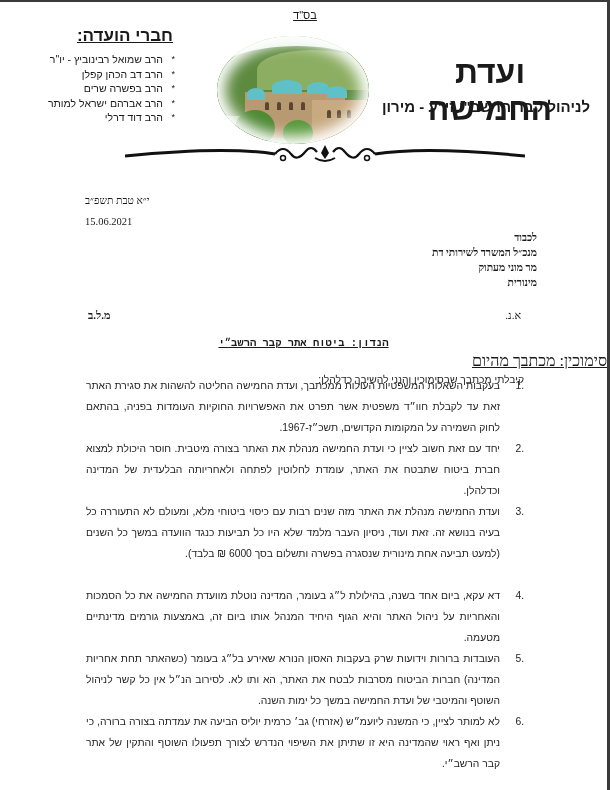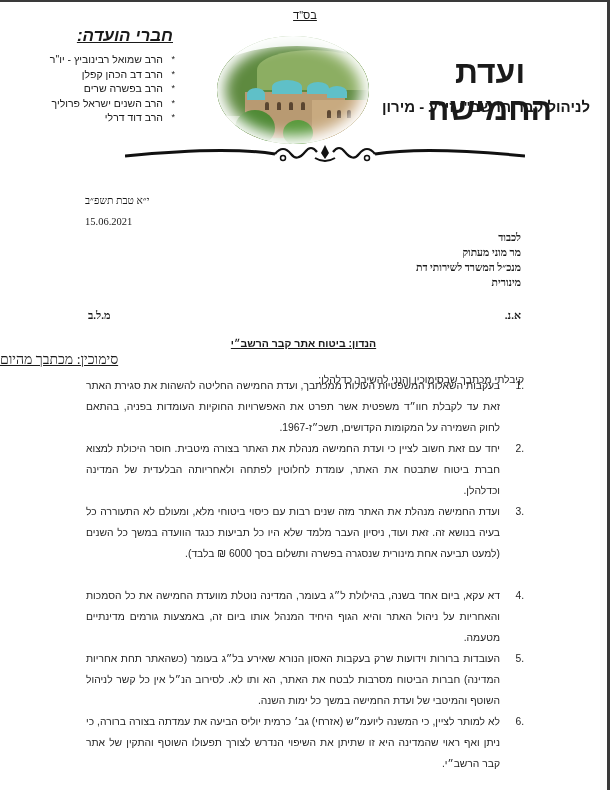--- a/index.html
+++ b/index.html
@@ -31,21 +31,21 @@
       text-align: center; font-size: 11px; text-decoration: underline;
       direction: rtl; font-family: "Liberation Sans", sans-serif;
     }
     
     .members {
       position: absolute; left: 40px; top: 24px; width: 135px;
       direction: rtl; text-align: right;
       font-family: "Liberation Sans", sans-serif;
     }
     .members-title {
-      font-size: 17px; font-weight: bold; font-style: italic;
+      font-size: 17px; font-weight: bold; 
       text-decoration: underline; margin-bottom: 6px;
       padding-right: 2px;
     }
     .members ul { list-style: none; }
     .members li {
       font-size: 10.5px; line-height: 14.5px; white-space: nowrap;
       position: relative; padding-right: 12px;
     }
     .members li .bullet {
       position: absolute; right: 0; top: 0; font-size: 9px;
@@ -117,41 +117,41 @@
     .date-heb {
       position: absolute; left: 85px; top: 193px;
       direction: rtl; font-size: 10.5px; font-family: "Liberation Serif", serif;
     }
     .date-greg {
       position: absolute; left: 85px; top: 214px;
       font-size: 10.5px; font-family: "Liberation Serif", serif;
     }
     
     .recipient {
-      position: absolute; right: 86px; top: 228px; width: 200px;
+      position: absolute; right: 70px; top: 228px; width: 200px;
       direction: rtl; text-align: right;
       font-size: 10.5px; font-weight: bold; line-height: 15px;
       font-family: "Liberation Serif", serif;
     }
     .salutation-an {
       position: absolute; right: 86px; top: 307px; direction: rtl;
-      font-size: 11px; font-weight: bold; font-family: "Liberation Serif", serif;
+      font-size: 11px; font-weight: normal; font-family: "Liberation Serif", serif;
     }
     .salutation-mlb {
       position: absolute; left: 88px; top: 307px; direction: rtl;
       font-size: 11px; font-weight: bold; font-family: "Liberation Serif", serif;
     }
     .subject {
       position: absolute; left: 0; top: 335px; width: 607px; text-align: center;
       direction: rtl; font-size: 10.5px; font-weight: bold; text-decoration: underline;
-      font-family: Liberation Sans, sans-serif;
+      font-family: Liberation Mono, monospace;
     }
     .reference {
-      position: absolute; left: 0; top: 350px; width: 607px; text-align: left;
-      direction: rtl; font-size: 14px; text-decoration: underline;
+      position: absolute; left: 0; top: 350px; width: 607px; text-align: right;
+      direction: rtl; font-size: 16px; text-decoration: underline;
       font-family: "Liberation Serif", serif;
     }
     
     .body-text {
       position: absolute; left: 86px; top: 352px; width: 438px;
       direction: rtl; text-align: right;
       font-family: "Liberation Sans", sans-serif;
       font-size: 10.3px; color: #1f1f1f;
     }
     .intro {
@@ -184,21 +184,21 @@
 <div class="page">
 
   <div class="bsd">בס"ד</div>
 
   <div class="members">
     <div class="members-title">חברי הועדה:</div>
     <ul>
       <li><span class="bullet">*</span><span>הרב שמואל רבינוביץ - יו"ר</span></li>
       <li><span class="bullet">*</span><span>הרב דב הכהן קפלן</span></li>
       <li><span class="bullet">*</span><span>הרב בפשרה שרים</span></li>
-      <li><span class="bullet">*</span><span>הרב השנים ישראל פרוליך</span></li>
+      <li><span class="bullet">*</span><span>הרב אברהם ישראל למותר</span></li>
       <li><span class="bullet">*</span><span>הרב דוד דרלי</span></li>
     </ul>
   </div>
 
   <div class="photo" aria-label="meron-tomb-photo">
     <div class="sky"></div>
     <div class="hill"></div>
     <div class="hill2"></div>
     <div class="building"></div>
     <div class="building2"></div>
@@ -230,22 +230,22 @@
     <path d="M190 16 q10 6 20 0" stroke="#111" stroke-width="2" fill="none"></path>
     <circle cx="158" cy="16" r="2.5" fill="none" stroke="#111" stroke-width="1.5"></circle>
     <circle cx="242" cy="16" r="2.5" fill="none" stroke="#111" stroke-width="1.5"></circle>
   </svg>
 
   <div class="date-heb">י״א טבת תשפ״ב</div>
   <div class="date-greg">15.06.2021</div>
 
   <div class="recipient">
     <div>לכבוד</div>
+    <div>מנכ״ל המשרד לשירותי דת</div>
     <div>מר מוני מעתוק</div>
-    <div>מנכ״ל המשרד לשירותי דת</div>
     <div>מינורית</div>
   </div>
 
   <div class="salutation-an">א.נ.</div>
   <div class="salutation-mlb">מ.ל.ב</div>
 
   <div class="subject">הנדון: ביטוח אתר קבר הרשב״י</div>
   <div class="reference">סימוכין: מכתבך מהיום</div>
 
   <div class="body-text" style="top:352px;">

